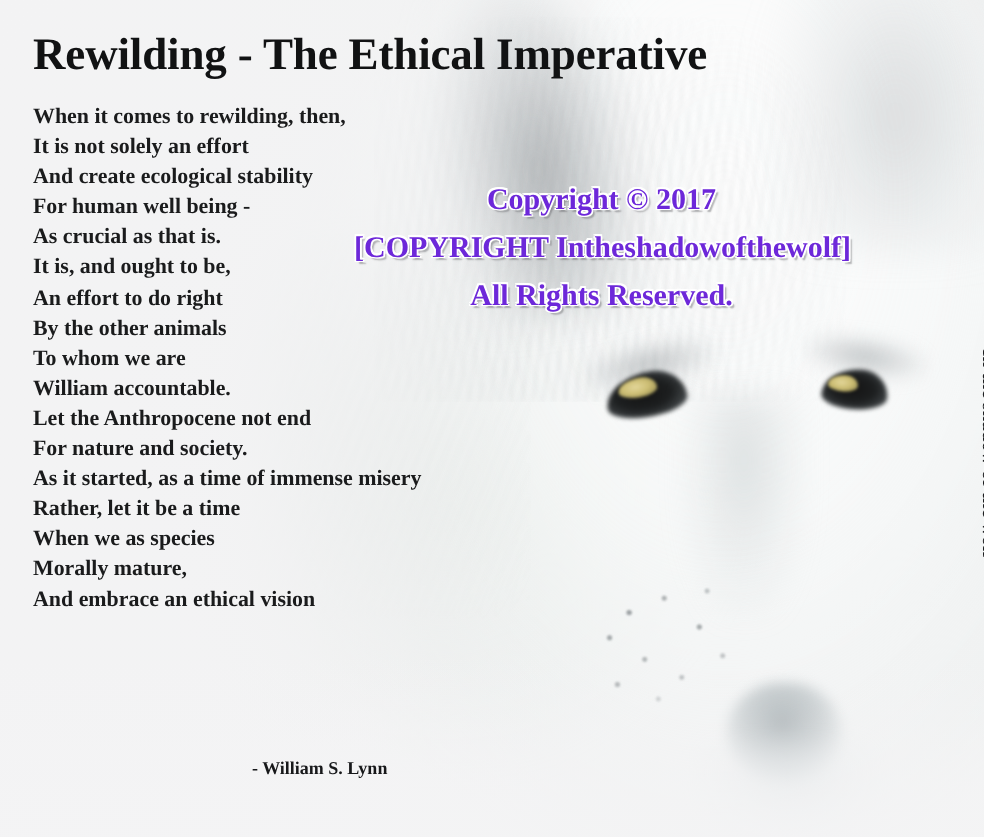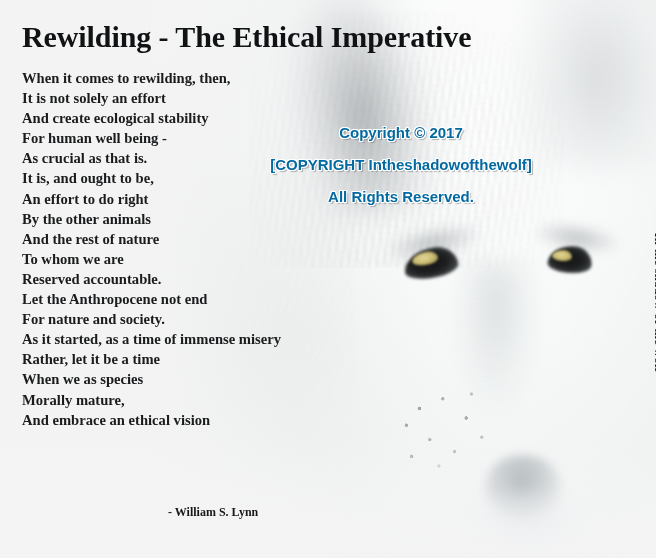--- a/index.html
+++ b/index.html
@@ -209,24 +209,24 @@
   }
 
   .copyright-block {
     position: absolute;
     left: 236px;
     top: 117px;
     width: 330px;
     text-align: center;
   }
   .copyright-line {
-    font-family: Liberation Sans, sans-serif;
-    font-size: 15px;
-    font-weight: bold;
-    color: #0369a1;
+    font-family: Liberation Serif, serif;
+    font-size: 20px;
+    font-weight: bold;
+    color: #6d28d9;
     line-height: 32px;
     white-space: nowrap;
     text-shadow:
       -1px -1px 0 #ffffff,
        1px -1px 0 #ffffff,
       -1px  1px 0 #ffffff,
        1px  1px 0 #ffffff,
        0    -1px 0 #ffffff,
        0     1px 0 #ffffff,
       -1px   0   0 #ffffff,
@@ -281,23 +281,22 @@
 
     <div class="poem">
       <div class="poem-line">When it comes to rewilding, then,</div>
       <div class="poem-line">It is not solely an effort</div>
       <div class="poem-line">And create ecological stability</div>
       <div class="poem-line">For human well being -</div>
       <div class="poem-line">As crucial as that is.</div>
       <div class="poem-line">It is, and ought to be,</div>
       <div class="poem-line">An effort to do right</div>
       <div class="poem-line">By the other animals</div>
-      <div class="poem-line">And the rest of nature</div>
       <div class="poem-line">To whom we are</div>
-      <div class="poem-line">Reserved accountable.</div>
+      <div class="poem-line">William accountable.</div>
       <div class="poem-line">Let the Anthropocene not end</div>
       <div class="poem-line">For nature and society.</div>
       <div class="poem-line">As it started, as a time of immense misery</div>
       <div class="poem-line">Rather, let it be a time</div>
       <div class="poem-line">When we as species</div>
       <div class="poem-line">Morally mature,</div>
       <div class="poem-line">And embrace an ethical vision</div>
     </div>
 
     <div class="attribution">- William S. Lynn</div>

